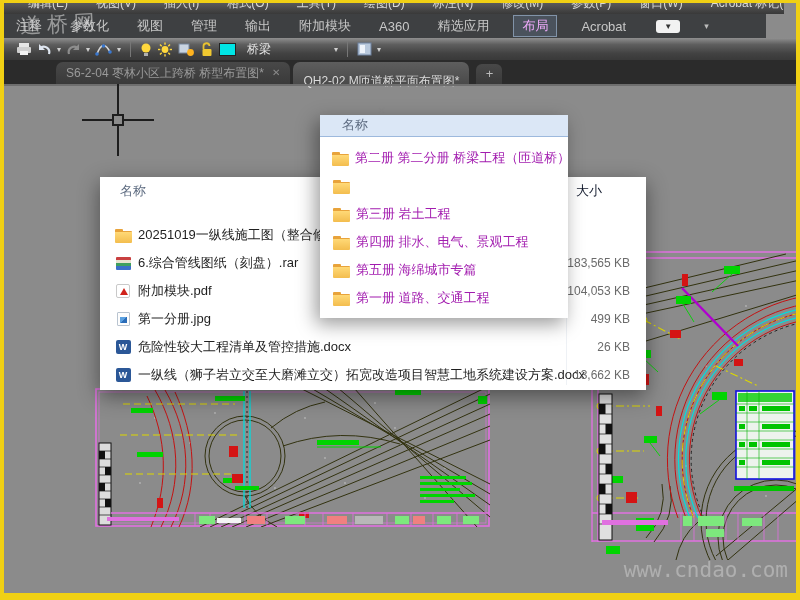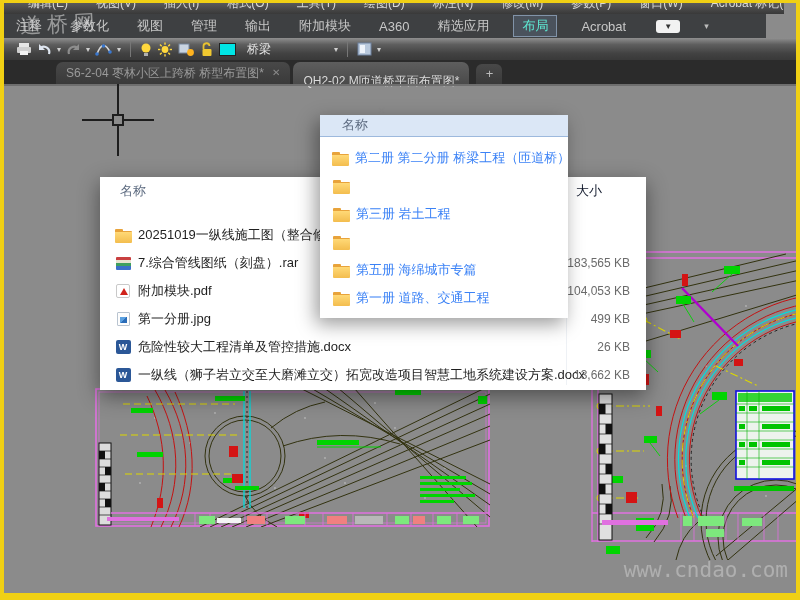--- a/index.html
+++ b/index.html
@@ -18,21 +18,21 @@
   .menubar { position:absolute; left:4px; top:3px; width:780px; height:11px;
              background:linear-gradient(#5a5a5a,#393939); overflow:hidden; z-index:5; }
   .menubar .items { display:flex; gap:28px; padding-left:24px; height:24px; line-height:24px;
                     transform:translateY(-12px); font-size:12px; color:#d8d8d8; white-space:nowrap; }
 
   
   .ribbon { position:absolute; left:4px; top:14px; width:762px; height:24px;
             background:#3e4042; display:flex; align-items:center; gap:20px;
             padding-left:8px; font-size:13px; color:#c8c8c8; z-index:5; white-space:nowrap; }
   .ribbon .rtab { padding:2px 4px; cursor:default; }
-  .ribbon .rtab.active { border:1px solid #8193a8; background:#4a525c; color:#5eead4; padding:1px 8px; }
+  .ribbon .rtab.active { border:1px solid #8193a8; background:#4a525c; color:#f0abfc; padding:1px 8px; }
   .ribbon-caret-btn { width:24px; height:13px; background:#f2f2f2; border-radius:3px;
                       display:inline-flex; align-items:center; justify-content:center;
                       color:#333; font-size:8px; margin-left:6px; }
   .ribbon-caret-sm { color:#bbb; font-size:9px; margin-left:4px; }
 
   
   .qat { position:absolute; left:4px; top:38px; width:792px; height:22px;
          background:linear-gradient(#8f8f8f,#5e5e5e 30%,#424242 70%,#393939);
          display:flex; align-items:center; gap:5px; padding-left:12px; z-index:5; }
   .qat .tbtn { display:inline-flex; align-items:center; }
@@ -84,21 +84,21 @@
   .frow .icon { width:18px; margin-left:14px; margin-right:6px; display:inline-flex; justify-content:center; }
   .frow .fname { font-size:13px; color:#1f1f1f; white-space:nowrap; }
   .frow .fsize { position:absolute; right:16px; font-size:12px; color:#6b6b6b; }
 
   .dp-header { position:absolute; left:0; top:0; width:100%; height:22px; background:#dbe7f6;
                border-bottom:1px solid #9db9dd; overflow:hidden; }
   .dp-header .col-name { position:absolute; left:22px; top:1px; font-size:13px; color:#5d6b80; }
   .dp-rows { position:absolute; left:0; top:30px; width:100%; }
   .drow { position:absolute; left:0; width:100%; height:26px; display:flex; align-items:center; }
   .drow .icon { width:18px; margin-left:12px; margin-right:6px; display:inline-flex; justify-content:center; }
-  .drow .fname { font-size:13px; color:#3b82f6; white-space:nowrap; }
+  .drow .fname { font-size:13px; color:#a21caf; white-space:nowrap; }
 
   
   .ic-folder { width:17px; height:13px; position:relative; }
   .ic-folder::before { content:""; position:absolute; left:0; top:0; width:8px; height:4px;
                        background:#e8a33b; border-radius:1px 1px 0 0; }
   .ic-folder::after { content:""; position:absolute; left:0; top:2px; width:17px; height:11px;
                       background:linear-gradient(#ffd977,#f3bd4e); border-radius:1px;
                       border-top:1px solid #e8a33b; }
   .ic-word { width:15px; height:14px; background:#2b5797; color:#fff; font-size:9px; font-weight:bold;
              display:flex; align-items:center; justify-content:center; border-radius:2px; }
@@ -556,21 +556,21 @@
       </div>
       <div class="frow" style="top:28px">
         <span class="icon">
             <span class="ic-rar">
               <span class="b1"></span>
               <span class="b2"></span>
               <span class="b3"></span>
               <span class="b4"></span>
             </span>
           </span>
-        <span class="fname">7.综合管线图纸（刻盘）.rar</span>
+        <span class="fname">6.综合管线图纸（刻盘）.rar</span>
         <span class="fsize">183,565 KB</span>
       </div>
       <div class="frow" style="top:56px">
         <span class="icon">
             <span class="ic-pdf"></span>
           </span>
         <span class="fname">附加模块.pdf</span>
         <span class="fsize">104,053 KB</span>
       </div>
       <div class="frow" style="top:84px">
@@ -616,20 +616,21 @@
       <div class="drow" style="top:56px">
         <span class="icon">
             <span class="ic-folder"></span>
           </span>
         <span class="fname">第三册 岩土工程</span>
       </div>
       <div class="drow" style="top:84px">
         <span class="icon">
             <span class="ic-folder"></span>
           </span>
+        <span class="fname">第四册 排水、电气、景观工程</span>
       </div>
       <div class="drow" style="top:112px">
         <span class="icon">
             <span class="ic-folder"></span>
           </span>
         <span class="fname">第五册 海绵城市专篇</span>
       </div>
       <div class="drow" style="top:140px">
         <span class="icon">
             <span class="ic-folder"></span>

